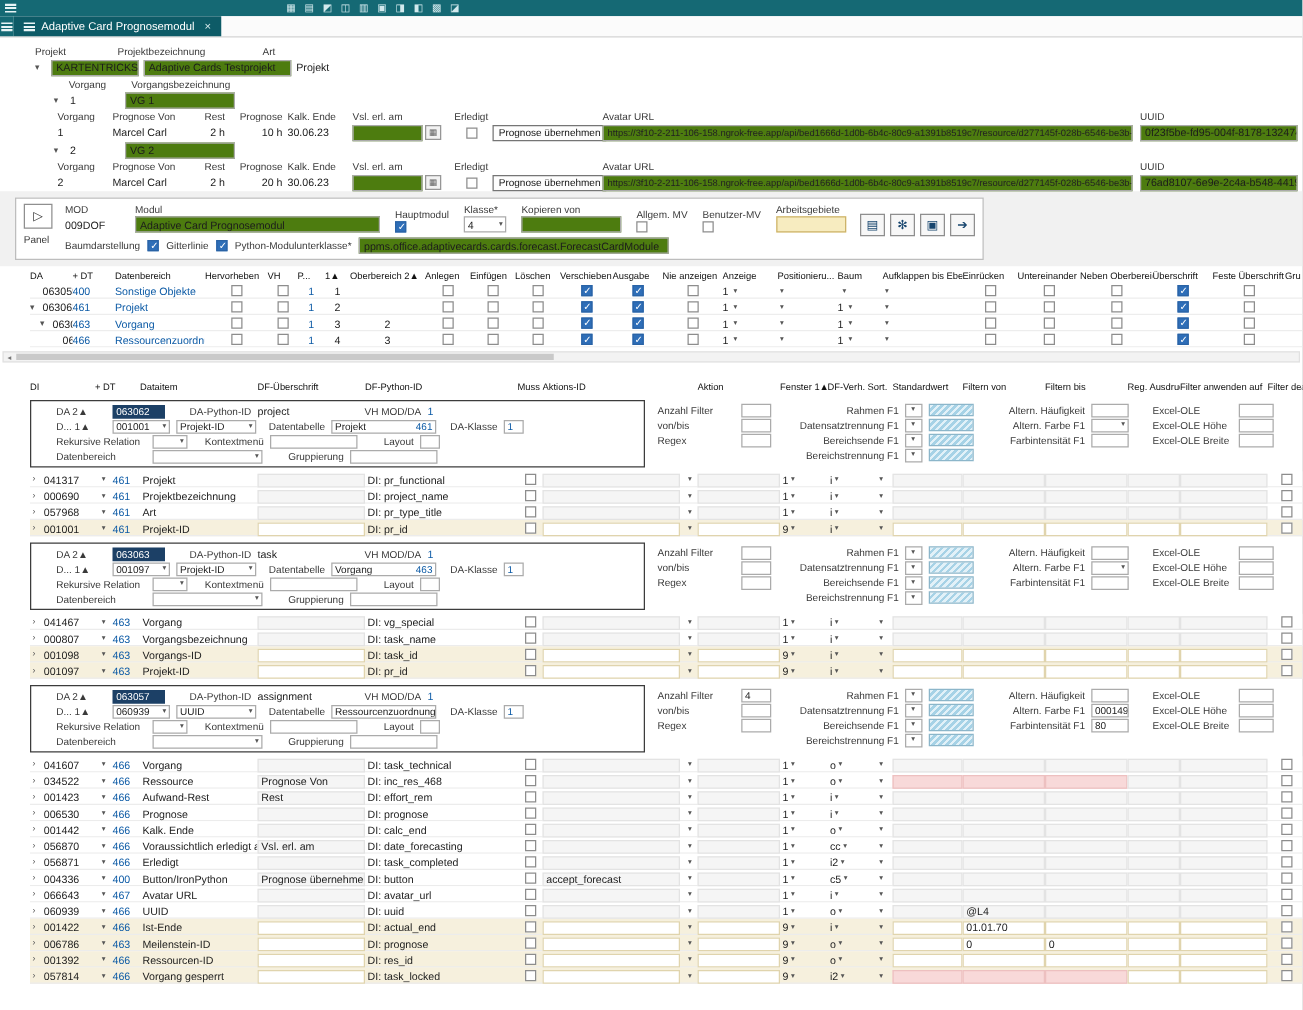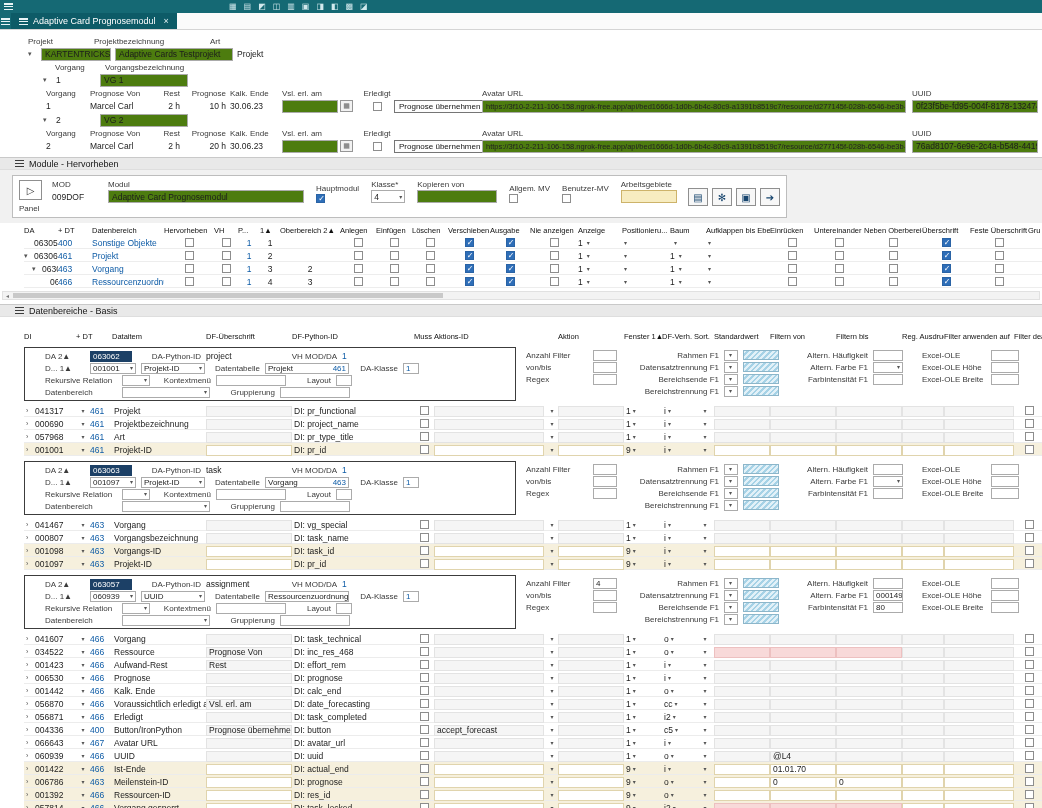--- a/index.html
+++ b/index.html
@@ -212,24 +212,20 @@
         <span class="col-erl">
           <span class="cb"></span>
         </span>
         <span class="col-btn"><span class="btn">Prognose übernehmen</span></span>
         <span class="col-url"><span class="in urlin">https://3f10-2-211-106-158.ngrok-free.app/api/bed1666d-1d0b-6b4c-80c9-a1391b8519c7/resource/d277145f-028b-6546-be3b-b2c5b2671fb0/avatar</span></span>
         <span class="col-uuid"><span class="in w126">76ad8107-6e9e-2c4a-b548-4419f84105e1</span></span>
       </div>
 
   </div>
 
-  <div class="sec-head">
-    <span class="hamd"></span>
-    <span>Module - Hervorheben</span>
-  </div>
   <div class="mod-area">
     <div class="mod-box">
       <div class="mod-left">
         <div class="run-btn">
             <span>▷</span>
           </div>
         <span class="lb">Panel</span>
       </div>
       <div class="mod-fields">
         <div class="mfr">
@@ -262,20 +258,28 @@
             </div>
           <div class="mf">
               <span class="lb">Benutzer-MV</span>
               <span class="cb"></span>
             </div>
           <div class="mf">
               <span class="lb">Arbeitsgebiete</span>
               <span class="in w56 yellow"></span>
             </div>
         </div>
+        <div class="mfr2">
+          <span class="lb">Baumdarstellung</span>
+          <span class="cb" data-on=""></span>
+          <span class="lb">Gitterlinie</span>
+          <span class="cb" data-on=""></span>
+          <span class="lb">Python-Modulunterklasse*</span>
+          <span class="in w248">ppms.office.adaptivecards.cards.forecast.ForecastCardModule</span>
+        </div>
       </div>
       <div class="mod-btns">
         <span class="ibtn">
             <span>▤</span>
           </span>
         <span class="ibtn">
             <span>✻</span>
           </span>
         <span class="ibtn">
             <span>▣</span>
@@ -635,24 +639,20 @@
         </div>
         <div class="mc c"></div>
       </div>
 
   </div>
   <div class="hbar">
     <span class="arr">◂</span>
     <span class="hthumb"></span>
   </div>
 
-  <div class="sec-head">
-    <span class="hamd"></span>
-    <span>Datenbereiche - Basis</span>
-  </div>
   <div class="dt-head">
 
       <div>DI</div>
 
       <div>+ DT</div>
 
       <div>Dataitem</div>
 
       <div>DF-Überschrift</div>
 

